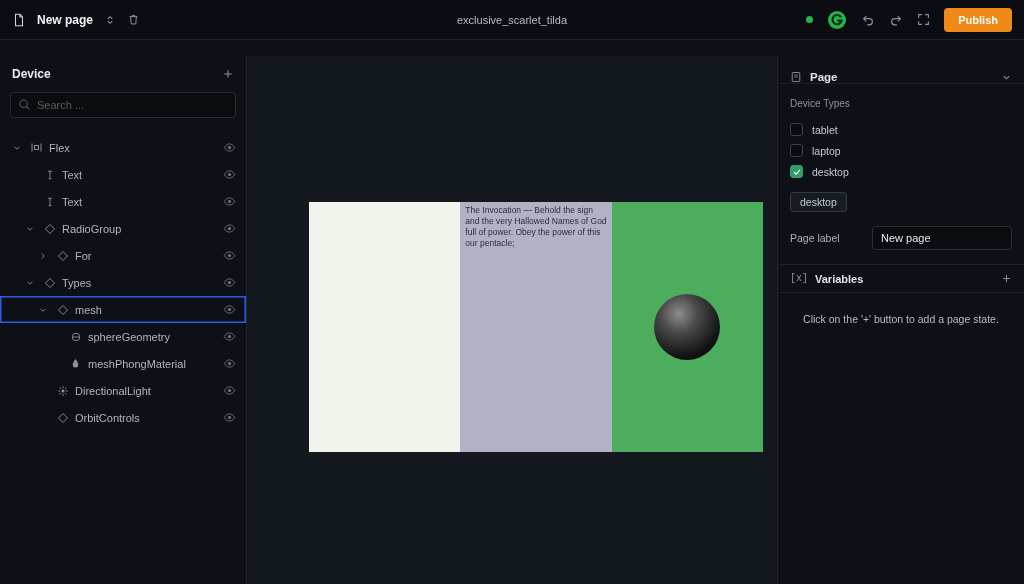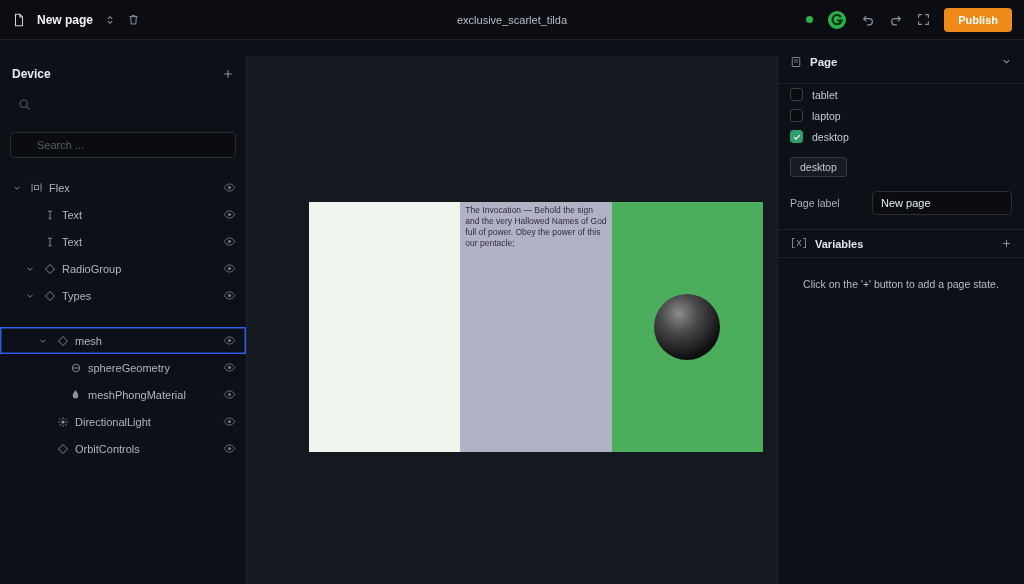--- a/index.html
+++ b/index.html
@@ -24,48 +24,48 @@
 
   
   .main { grid-row:2; display:grid; grid-template-columns:247px 530px 247px; height:544px; }
 
   
   .layers-panel { background:#0d1016; border-right:1px solid #20252c; overflow:hidden; }
   .panel-header { display:flex; align-items:center; justify-content:space-between; padding:11px 12px; }
   .panel-title { font-size:12px; font-weight:700; color:#e8edf2; }
   .search-wrap { margin:0 10px 10px; position:relative; }
   .search-input { width:100%; height:26px; background:#0a0c10; border:1px solid #272c33; border-radius:4px;
-    color:#c9d1d9; font-size:11px; padding:0 8px 0 26px; font-family:inherit; outline:none;margin-top:40px; }
+    color:#c9d1d9; font-size:11px; padding:0 8px 0 26px; font-family:inherit; outline:none; }
   .search-input::placeholder { color:#545d68; }
   .search-icon { position:absolute; left:8px; top:6px; color:#545d68; }
 
   .tree { margin-top:16px; }
   .tree-row { position:relative; display:flex; align-items:center; height:27px; gap:5px;
     padding-left:calc(10px + var(--lvl,0)*13px); font-size:11px; color:#adb6bf; cursor:pointer; }
-  .tree-row.selected { box-shadow:inset 0 0 0 1.5px var(--selection-blue,#2d5be8);margin-top:18px; }
+  .tree-row.selected { box-shadow:inset 0 0 0 1.5px var(--selection-blue,#2d5be8); }
   .chev { width:14px; display:flex; justify-content:center; color:#768390; flex:0 0 14px; }
   .chev-spacer { width:14px; flex:0 0 14px; }
   .ticon { width:15px; display:flex; justify-content:center; color:#8b949e; flex:0 0 15px; }
   .tlabel { white-space:nowrap; }
   .eye { position:absolute; right:10px; top:7px; color:#707a85; }
 
   
   .canvas-panel { background:#14181f; position:relative; }
   .artboard { position:absolute; left:14px; top:146px; width:502px; height:250px; display:flex;padding-left:48px; }
   .ab-col1 { flex:1; background:var(--artboard-col1,#eff4ec); }
   .ab-col2 { flex:1; background:var(--artboard-col2,#b2b2c7); }
   .ab-col3 { flex:1; background:var(--artboard-col3,#4cae5c); position:relative; }
   .ab-text { font-size:8.5px; line-height:1.3; color:#2e2e36; padding:3px 5px 0 5px; }
   .sphere { position:absolute; left:50%; top:50%; transform:translate(-50%,-50%); width:66px; height:66px;
     border-radius:50%;
     background:radial-gradient(circle at 38% 30%, #8d8d8d 0%, #4a4a4a 30%, #121212 70%, #000 100%); }
 
   
   .inspector-panel { background:#0d1016; border-left:1px solid #20252c; font-size:11px; }
-  .insp-header { display:flex; align-items:flex-start; height:28px; padding:0 12px; gap:8px;
+  .insp-header { display:flex; align-items:flex-end; height:28px; padding:0 12px; gap:8px;
     border-bottom:1px solid #1d222a; }
   .insp-header .grow { flex:1; }
   .insp-title { font-size:11.5px; font-weight:600; color:#dfe5ea; }
   .section-label { font-size:10px; color:#8b949e; padding:14px 12px 10px; }
   .device-row { display:flex; align-items:center; gap:9px; padding:0 12px; height:21px; cursor:pointer; }
   .checkbox { width:13px; height:13px; border:1px solid #3a4149; border-radius:3px; background:#0a0c10;
     display:flex; align-items:center; justify-content:center; }
   .checkbox svg { visibility:hidden; }
   .checkbox.checked { background:var(--checkbox-checked,#2f9e68); border-color:var(--checkbox-checked,#2f9e68); }
   .checkbox.checked svg { visibility:visible; }
@@ -229,20 +229,39 @@
             </span>
           <span class="tlabel">RadioGroup</span>
           <span class="eye">
               <svg width="13" height="13" viewBox="0 0 16 16">
                 <path d="M1.5 8S4 3.5 8 3.5 14.5 8 14.5 8 12 12.5 8 12.5 1.5 8 1.5 8z" fill="none" stroke="currentColor" stroke-width="1.1"></path>
                 <circle cx="8" cy="8" r="1.9" fill="currentColor"></circle>
               </svg>
             </span>
         </div>
 
+        <div class="tree-row" style="--lvl:2">
+          <span class="chev">
+              <svg width="10" height="10" viewBox="0 0 16 16">
+                <path d="M6 4l4 4-4 4" fill="none" stroke="currentColor" stroke-width="1.6"></path>
+              </svg>
+            </span>
+          <span class="ticon">
+              <svg width="12" height="12" viewBox="0 0 16 16">
+                <path d="M8 2L14 8 8 14 2 8z" fill="none" stroke="currentColor" stroke-width="1.2"></path>
+              </svg>
+            </span>
+          <span class="tlabel">For</span>
+          <span class="eye">
+              <svg width="13" height="13" viewBox="0 0 16 16">
+                <path d="M1.5 8S4 3.5 8 3.5 14.5 8 14.5 8 12 12.5 8 12.5 1.5 8 1.5 8z" fill="none" stroke="currentColor" stroke-width="1.1"></path>
+                <circle cx="8" cy="8" r="1.9" fill="currentColor"></circle>
+              </svg>
+            </span>
+        </div>
 
         <div class="tree-row" style="--lvl:1">
           <span class="chev">
               <svg width="10" height="10" viewBox="0 0 16 16">
                 <path d="M4 6l4 4 4-4" fill="none" stroke="currentColor" stroke-width="1.6"></path>
               </svg>
             </span>
           <span class="ticon">
               <svg width="12" height="12" viewBox="0 0 16 16">
                 <path d="M8 2L14 8 8 14 2 8z" fill="none" stroke="currentColor" stroke-width="1.2"></path>
@@ -371,20 +390,21 @@
         </span>
         <span class="insp-title">Page</span>
         <span class="grow"></span>
         <span class="icon">
           <svg width="11" height="11" viewBox="0 0 16 16">
               <path d="M4 6l4 4 4-4" fill="none" stroke="currentColor" stroke-width="1.5"></path>
             </svg>
         </span>
       </div>
 
+      <div class="section-label">Device Types</div>
 
       <div class="device-row">
         <span class="checkbox">
             <svg width="10" height="10" viewBox="0 0 16 16">
               <path d="M3.5 8.5l3 3 6-6.5" fill="none" stroke="#fff" stroke-width="2"></path>
             </svg>
           </span>
         <span class="device-label">tablet</span>
       </div>
       <div class="device-row">

